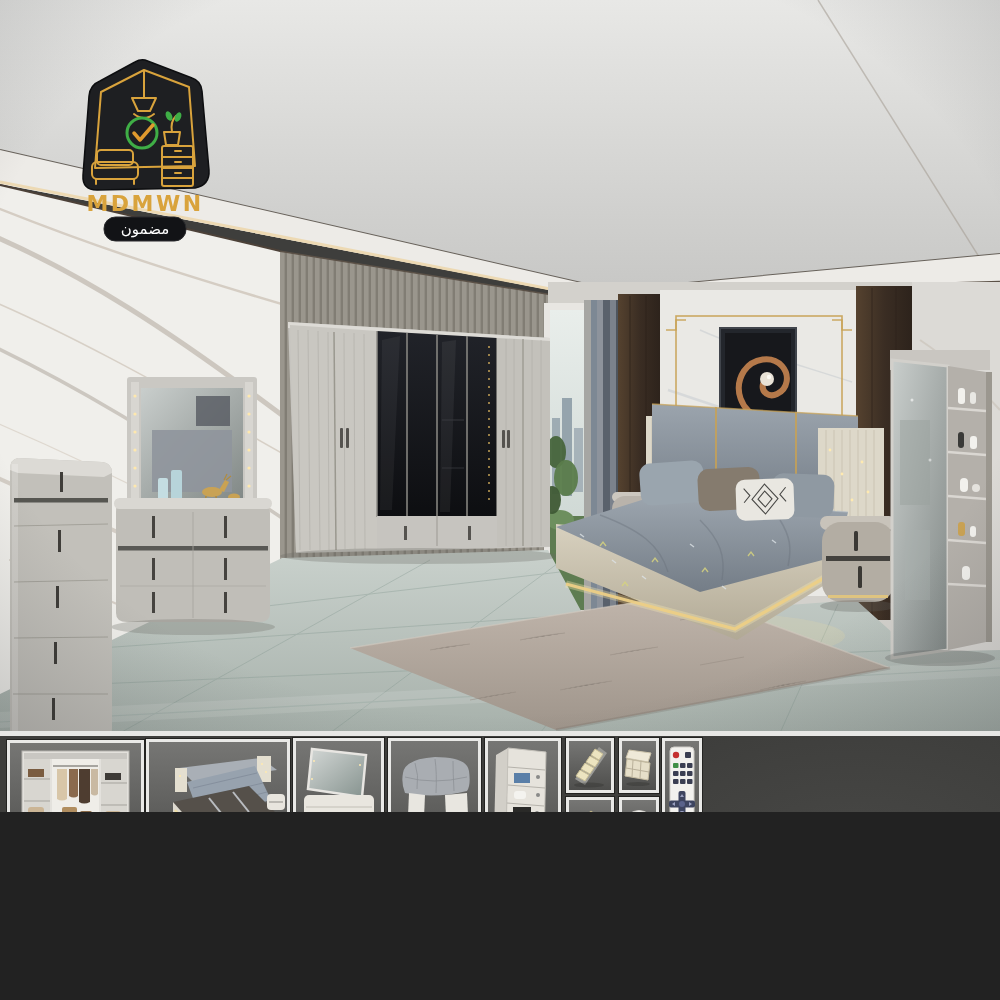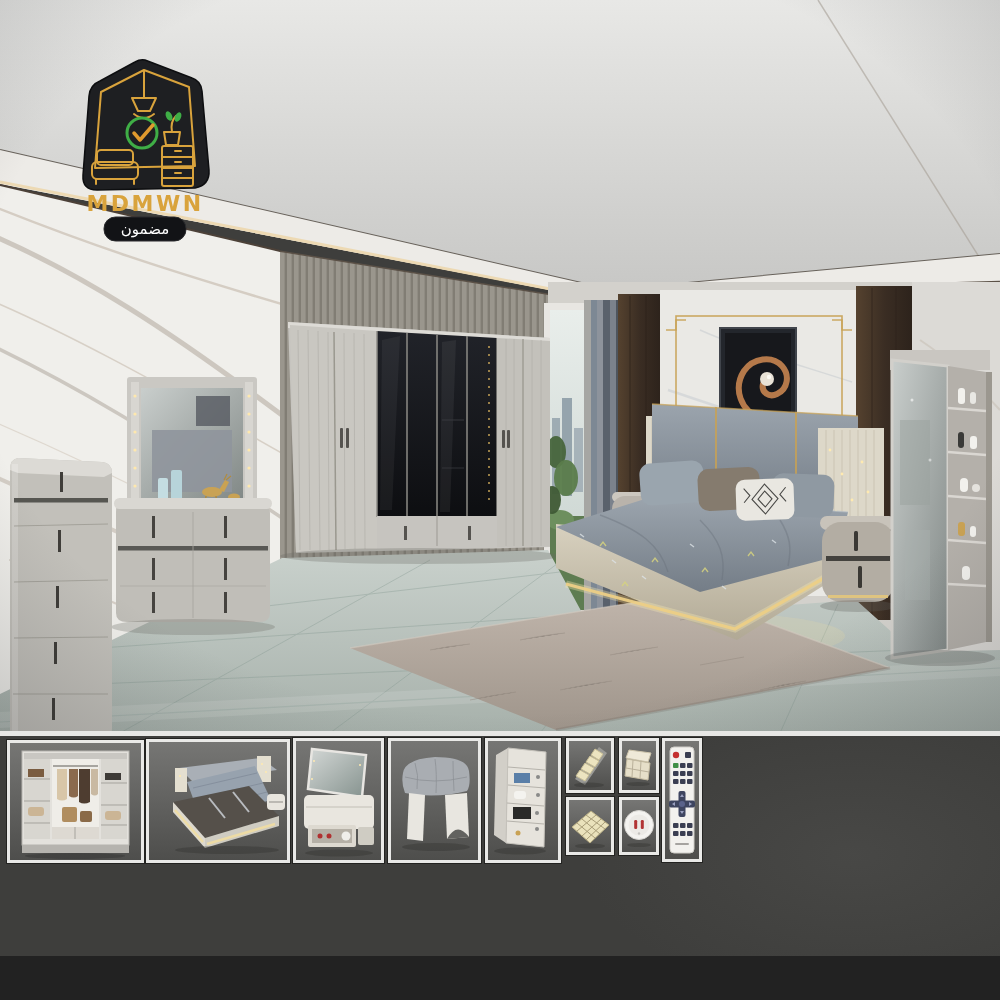--- a/index.html
+++ b/index.html
@@ -1,16 +1,16 @@
 <!DOCTYPE html>
 <html><head>
 <meta charset="utf-8">
 <style>
   html,body{margin:0;padding:0;background:#222;}
-  #stage{position:relative;width:1000px;height:956px;overflow:hidden;
+  #stage{position:relative;width:1000px;height:812px;overflow:hidden;
          font-family:"DejaVu Sans",sans-serif;background:#3e3e3c;}
   #scene{position:absolute;left:0;top:0;width:1000px;height:733px;}
   #logo{position:absolute;left:64px;top:54px;width:162px;height:192px;}
   #strip{position:absolute;left:0;top:736px;width:1000px;height:264px;background:#3e3e3c;}
   #strip-sep{position:absolute;left:0;top:731px;width:1000px;height:5px;background:#e7e7e5;}
   #strip-glow{position:absolute;right:0;top:0;width:420px;height:264px;
     background:radial-gradient(ellipse at 65% 45%, rgba(90,90,88,.35), rgba(62,62,60,0) 70%);}
   .thumb{position:absolute;box-sizing:border-box;border:3px solid #e9e9e7;
     background:linear-gradient(#767674,#4e4e4c);box-shadow:0 0 0 1px #232321;}
   .thumb svg{display:block;width:100%;height:100%;}

